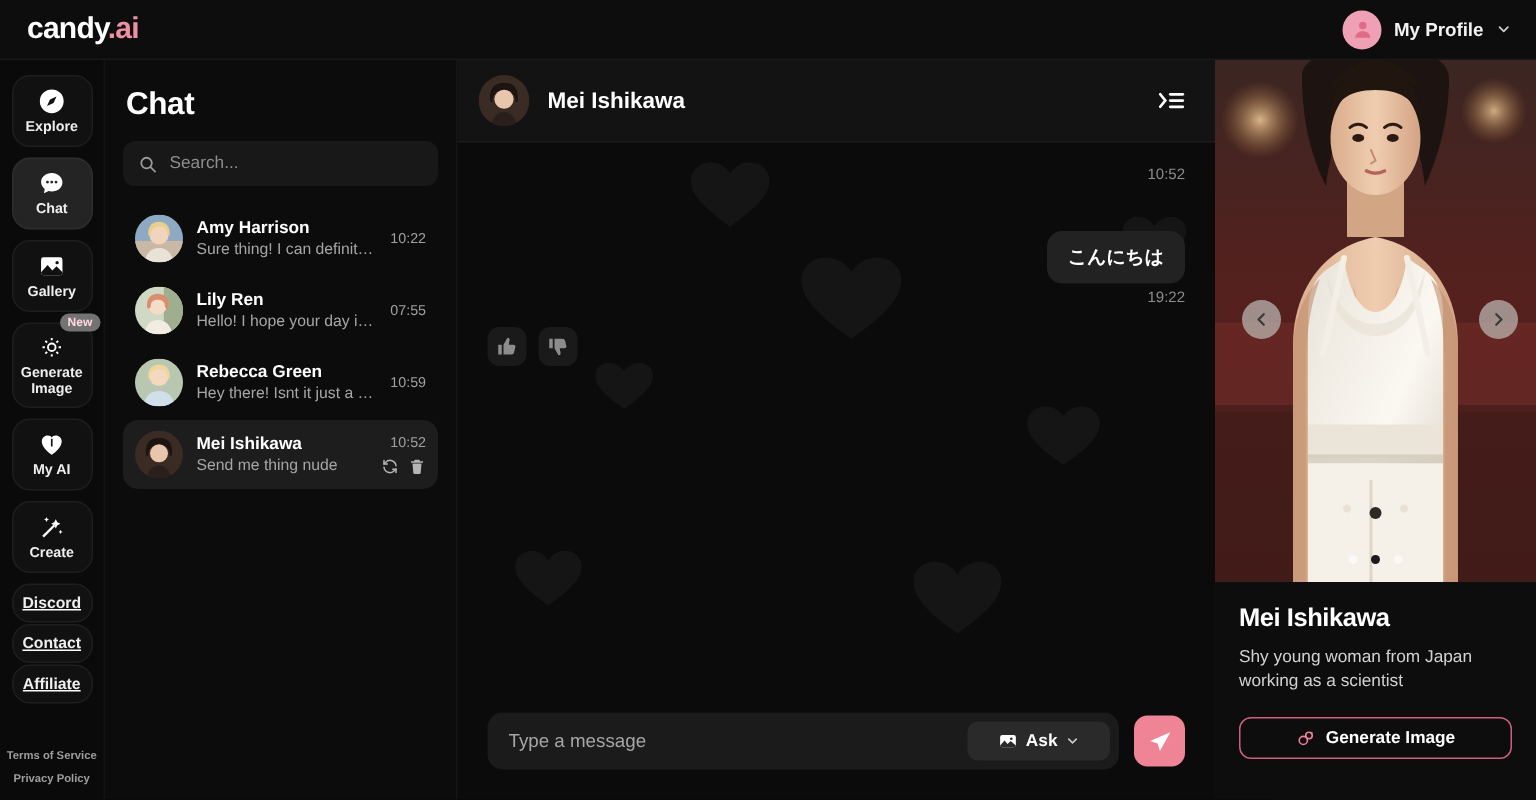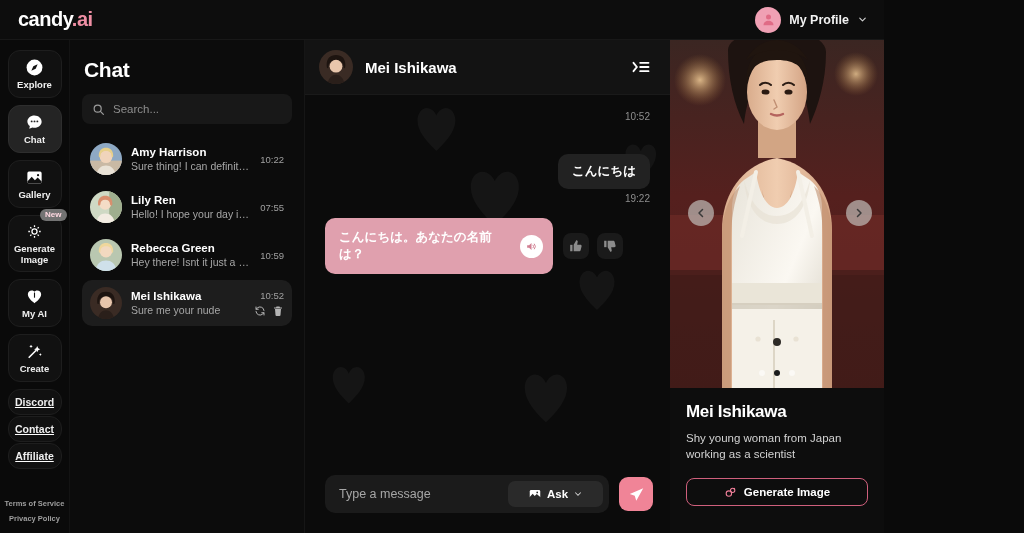--- a/index.html
+++ b/index.html
@@ -3,21 +3,21 @@
 <meta charset="utf-8">
 <style>
   * { box-sizing: border-box; margin: 0; padding: 0; }
   html, body {
     width: 1024px; height: 533px;
     background: #0a0a0a;
     font-family: "Liberation Sans", sans-serif;
     overflow: hidden;
     color: #fff;
   }
-  .app { position: relative; width: 884px; height: 533px; display: flex; flex-direction: column; }
+  .app { position: relative; width: 1024px; height: 533px; display: flex; flex-direction: column; }
 
   
   .topbar {
     height: 40px; flex: 0 0 40px;
     background: #0d0d0d;
     display: flex; align-items: center; justify-content: space-between;
     padding: 0 16px 0 18px;
     border-bottom: 1px solid #181818;
     position: relative; z-index: 5;
   }
@@ -399,21 +399,21 @@
         <div class="pic">
           <svg viewBox="0 0 40 40">
               <rect width="40" height="40" fill="#3a2b24"></rect>
               <path d="M9 18c0-8 4-12 11-12s11 4 11 12c0 3-1 4-2 3 0-6-3-9-9-9s-9 3-9 9c-1 1-2 0-2-3z" fill="#1d1410"></path>
               <circle cx="20" cy="19" r="7.5" fill="#e8c6ac"></circle>
               <path d="M10 40c1-7 5-11 10-11s9 4 10 11z" fill="#2a1f1a"></path>
             </svg>
         </div>
         <div class="mid">
           <div class="nm">Mei Ishikawa</div>
-          <div class="pv">Sure me your nude</div>
+          <div class="pv">Send me thing nude</div>
         </div>
         <div class="right">
           <div class="tm">10:52</div>
           <div class="acts">
             <svg viewBox="0 0 24 24" fill="none" stroke="currentColor" stroke-width="2" stroke-linecap="round">
                 <path d="M20 11A8 8 0 006.3 6.3L4 8.5"></path>
                 <polyline points="4 4 4 8.5 8.5 8.5"></polyline>
                 <path d="M4 13a8 8 0 0013.7 4.7L20 15.5"></path>
                 <polyline points="20 20 20 15.5 15.5 15.5"></polyline>
               </svg>
@@ -469,30 +469,20 @@
 
         <div class="msg-row right">
           <div class="bubble-dark">こんにちは</div>
         </div>
 
         <div class="stamp right">19:22</div>
 
         <div style="flex:0 0 10px"></div>
 
         <div class="msg-row left">
-          <div class="bubble-pink">
-            <span>こんにちは。あなたの名前は？</span>
-            <span class="spk">
-              <svg viewBox="0 0 24 24" fill="currentColor">
-                  <path d="M4 9.5h3.5L12 5.5v13L7.5 14.5H4z"></path>
-                  <path d="M15 9.5a4 4 0 010 5" fill="none" stroke="currentColor" stroke-width="1.8" stroke-linecap="round"></path>
-                  <path d="M17.5 7.5a7 7 0 010 9" fill="none" stroke="currentColor" stroke-width="1.8" stroke-linecap="round"></path>
-                </svg>
-            </span>
-          </div>
           <div class="react">
             <span class="react-btn">
               <svg viewBox="0 0 24 24" fill="currentColor">
                   <path d="M2 10h4v11H2z"></path>
                   <path d="M8 10l4.5-8c1.6 0 2.5 1 2.5 2.4L14 10h5.5c1.4 0 2.4 1.2 2.1 2.5l-1.6 6.3c-.3 1.3-1.3 2.2-2.6 2.2H8z"></path>
                 </svg>
             </span>
             <span class="react-btn">
               <svg viewBox="0 0 24 24" fill="currentColor">
                   <path d="M2 3h4v11H2z"></path>

